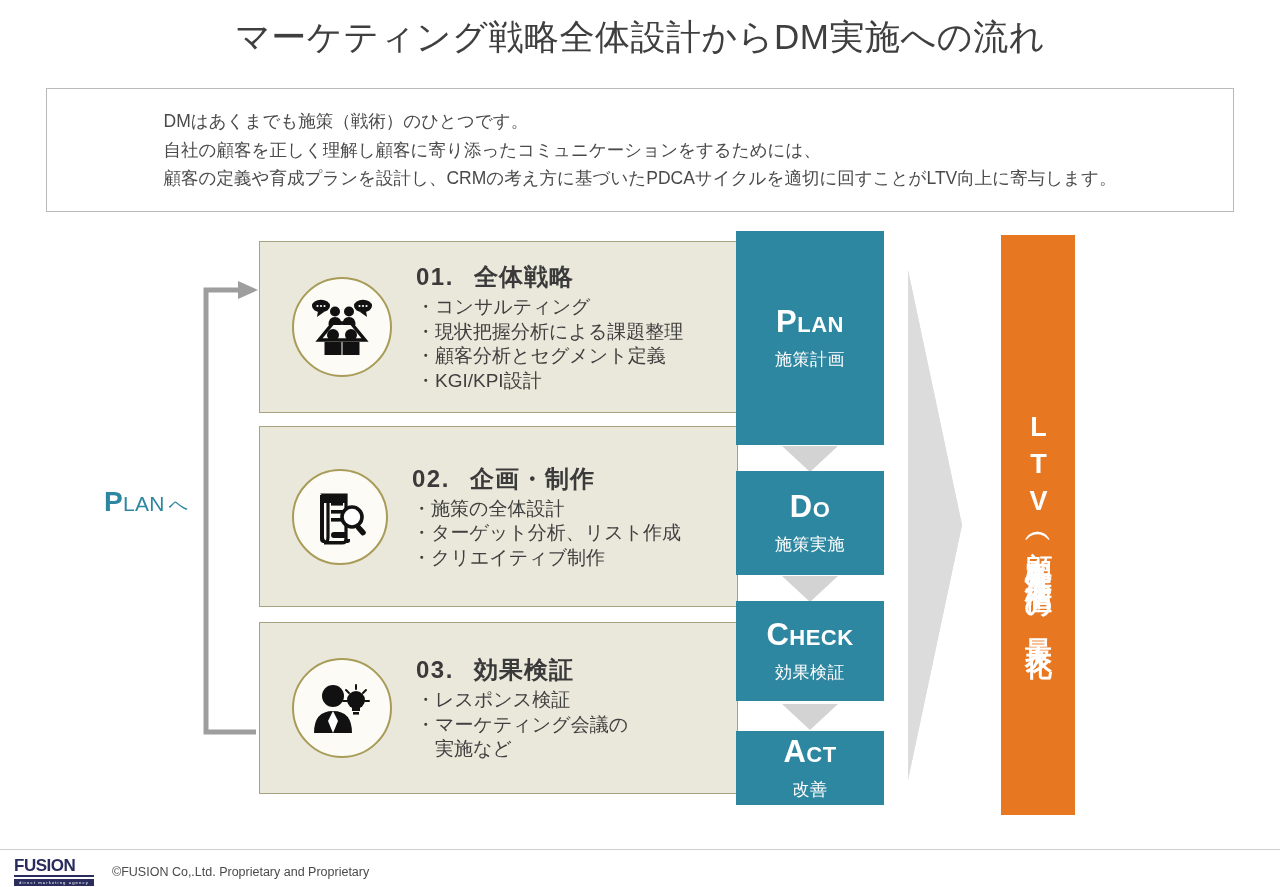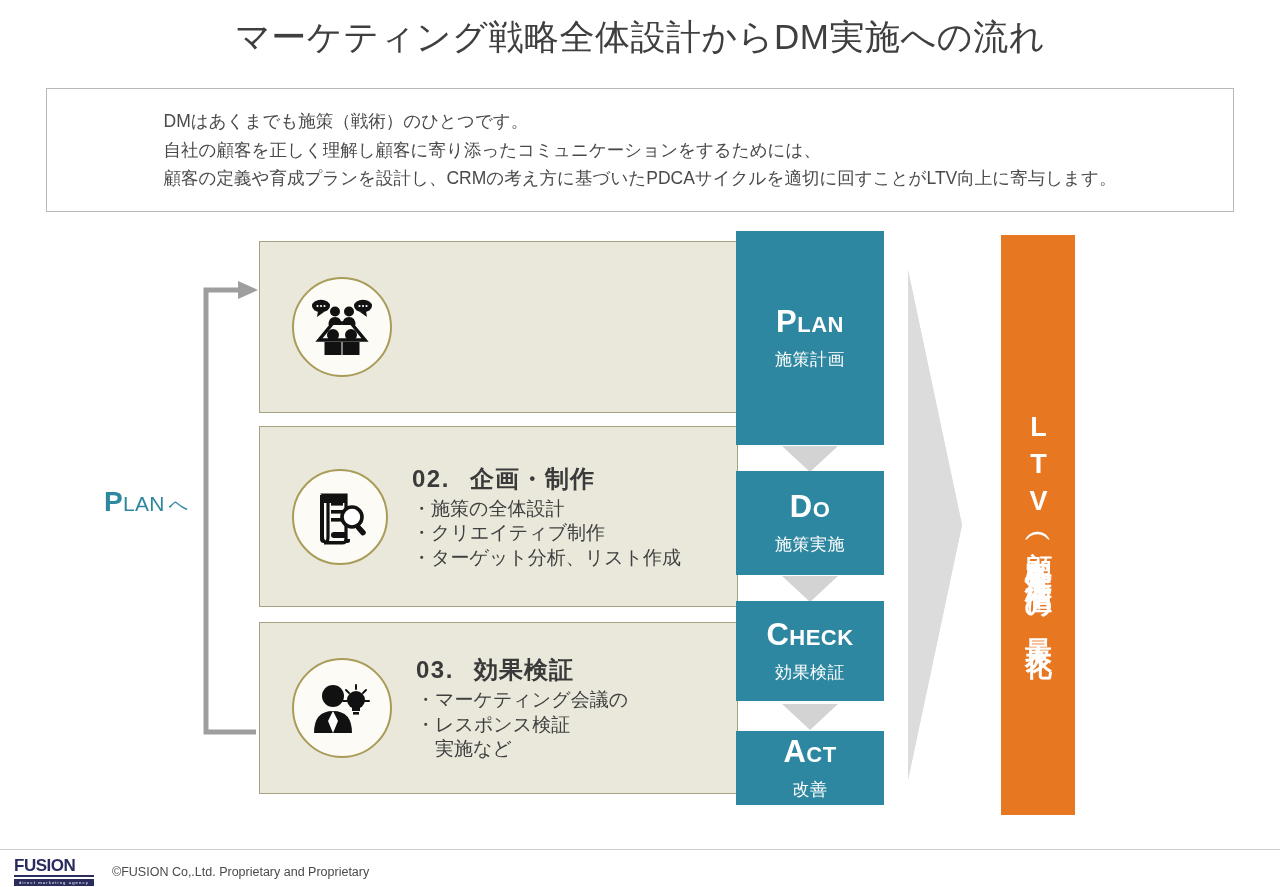--- a/index.html
+++ b/index.html
@@ -227,20 +227,31 @@
         <path d="M22 24 L40 24 L54 41 L8 41 Z" fill="none" stroke="#111" stroke-width="3.4"></path>
 
         <g fill="#111">
           <circle cx="22" cy="36" r="6"></circle>
           <rect x="13.5" y="43" width="17" height="13"></rect>
           <circle cx="40" cy="36" r="6"></circle>
           <rect x="31.5" y="43" width="17" height="13"></rect>
         </g>
       </svg>
     </div>
+    <div class="card-body">
+      <div class="card-heading">
+        <span class="num">01.</span><span class="ttl">全体戦略</span>
+      </div>
+      <ul class="card-list">
+        <li>・コンサルティング</li>
+        <li>・現状把握分析による課題整理</li>
+        <li>・顧客分析とセグメント定義</li>
+        <li>・KGI/KPI設計</li>
+      </ul>
+    </div>
   </div>
 
   <div class="card" id="card-02">
     <div class="card-icon">
       <svg width="56" height="56" viewBox="0 0 56 56">
 
         <path d="M8 6 L34 6 L34 14 L12 14 L12 48 Q12 52 16 52 L34 52 L34 50 L38 50 L38 52 Q38 54 34 54 L12 54 Q8 54 8 50 Z" fill="#111"></path>
         <path d="M12 6 L34 6 L34 50 Q34 54 30 54 L12 54 Q16 54 16 48 L16 10 Z" fill="none" stroke="#111" stroke-width="3.2"></path>
         <rect x="19" y="13" width="12" height="3.6" fill="#111"></rect>
         <rect x="19" y="21" width="12" height="3.6" fill="#111"></rect>
@@ -250,22 +261,22 @@
         <circle cx="40" cy="28" r="10" fill="#fff" stroke="#111" stroke-width="3.6"></circle>
         <rect x="46" y="35" width="5.5" height="12" rx="2.4" fill="#111" transform="rotate(-42 49 41)"></rect>
       </svg>
     </div>
     <div class="card-body">
       <div class="card-heading">
         <span class="num">02.</span><span class="ttl">企画・制作</span>
       </div>
       <ul class="card-list">
         <li>・施策の全体設計</li>
+        <li>・ターゲット分析、リスト作成</li>
         <li>・クリエイティブ制作</li>
-        <li>・ターゲット分析、リスト作成</li>
       </ul>
     </div>
   </div>
 
   <div class="card" id="card-03">
     <div class="card-icon">
       <svg width="62" height="54" viewBox="0 0 62 54">
 
         <circle cx="22" cy="15" r="11" fill="#111"></circle>
         <path d="M3 52 q0-22 19-22 q19 0 19 22 Z" fill="#111"></path>
@@ -281,22 +292,22 @@
           <line x1="32" y1="20" x2="36" y2="20"></line>
           <line x1="58" y1="20" x2="54" y2="20"></line>
         </g>
       </svg>
     </div>
     <div class="card-body">
       <div class="card-heading">
         <span class="num">03.</span><span class="ttl">効果検証</span>
       </div>
       <ul class="card-list">
+        <li>・レスポンス検証</li>
         <li>・マーケティング会議の</li>
-        <li>・レスポンス検証</li>
         <li class="cont">実施など</li>
       </ul>
     </div>
   </div>
 
   <div class="pdca" id="pdca-plan">
     <div class="en"><span class="lead-cap">P</span><span class="rest">LAN</span></div>
     <div class="jp">施策計画</div>
   </div>
   <div class="pdca-arrow" id="arrow-plan-do"></div>

